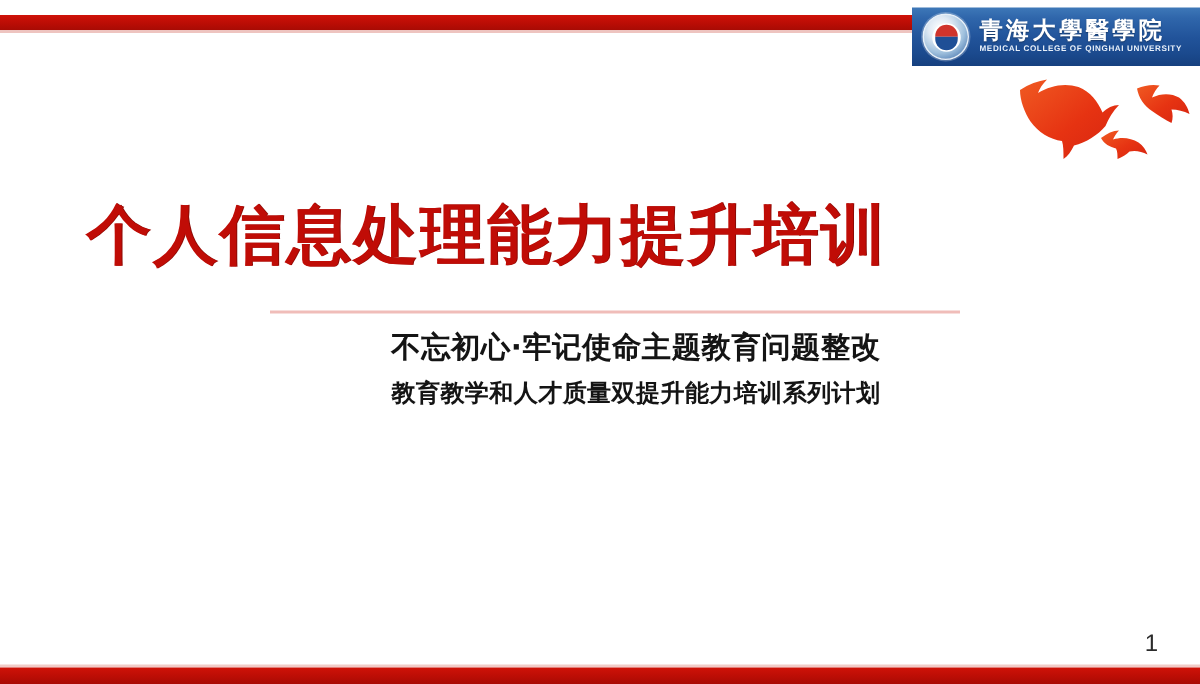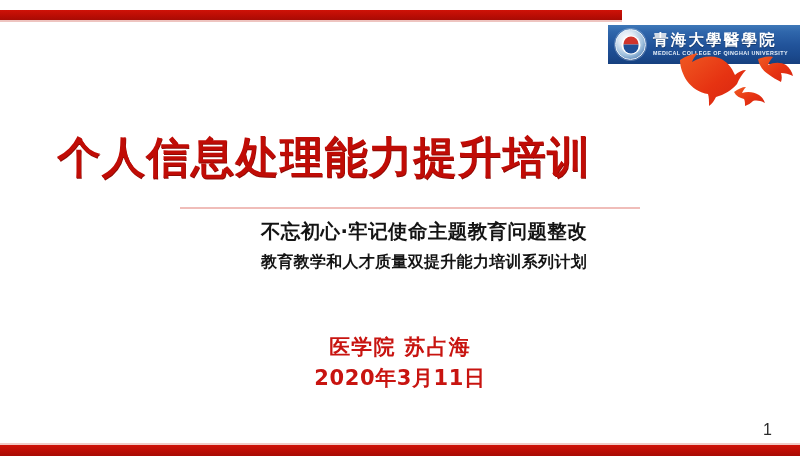--- a/index.html
+++ b/index.html
@@ -41,21 +41,20 @@
     left: 608px;
     top: 5px;
     width: 192px;
     height: 39px;
     background: linear-gradient(to bottom,
                 #3e78b8 0%, #2f66ab 18%, #21539a 52%, #1b4a8e 78%, #16407f 100%);
     display: flex;
     align-items: center;
     padding-left: 7px;
     box-sizing: border-box;
-    margin-top: 20px;
   }
   .logo-emblem {
     width: 29px;
     height: 29px;
     border-radius: 50%;
     background: radial-gradient(circle at 38% 32%, #ffffff 0%, #dfe9f4 30%, #9fc0dd 60%, #2a5b9e 100%);
     border: 1.5px solid #e8f0f8;
     position: relative;
     flex: 0 0 auto;
     box-shadow: 0 0 0 1px rgba(255,255,255,0.25);
@@ -264,22 +263,18 @@
 
   <div class="main-title">个人信息处理能力提升培训</div>
 
   <div class="divider"></div>
 
   <div class="subtitle-block">
     <div class="subtitle-line l1">不忘初心·牢记使命主题教育问题整改</div>
     <div class="subtitle-line l2">教育教学和人才质量双提升能力培训系列计划</div>
   </div>
 
-  <div class="presenter-block">
-    <div class="presenter-line name">医学院 苏占海</div>
-    <div class="presenter-line date">2020年3月11日</div>
-  </div>
 
   <div class="page-number">1</div>
 
   <div class="bottom-red-bar"></div>
 
 </div>
 
 </body></html>

